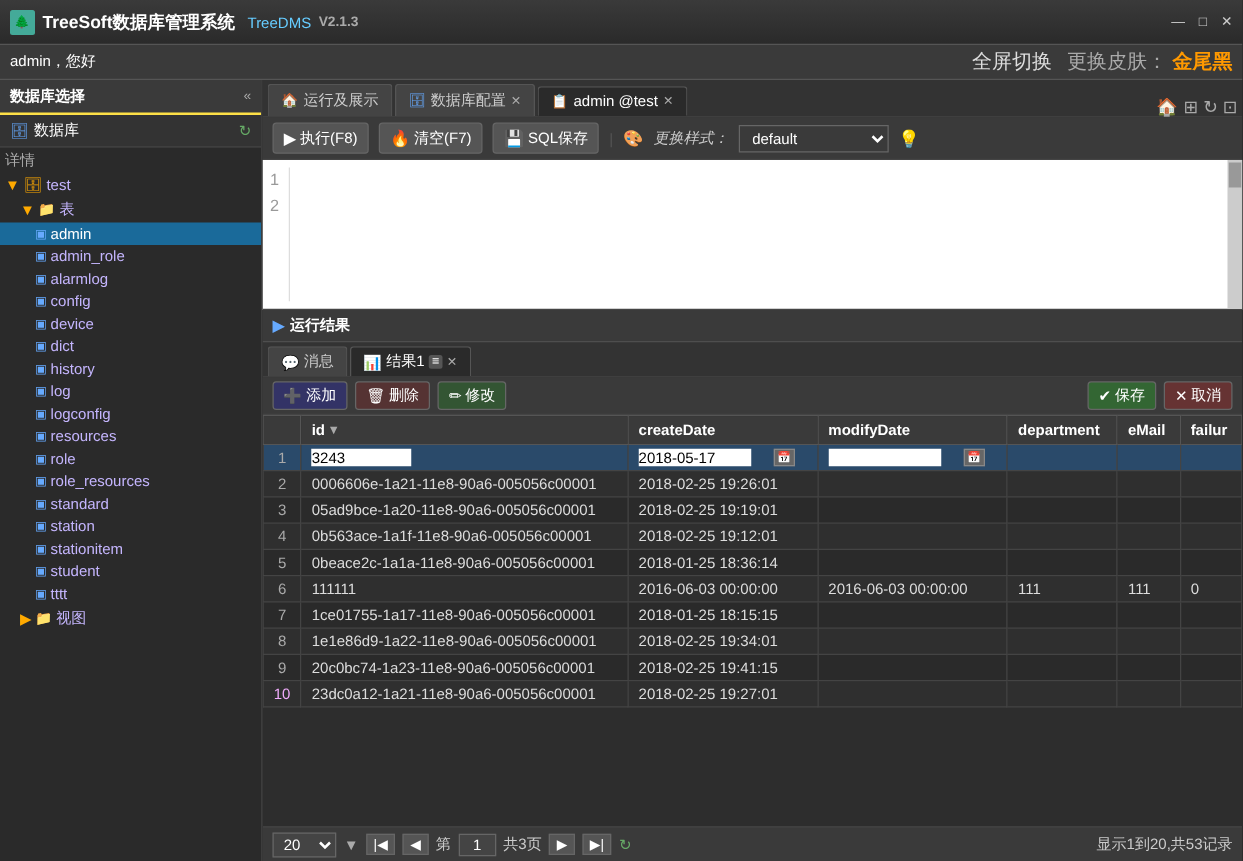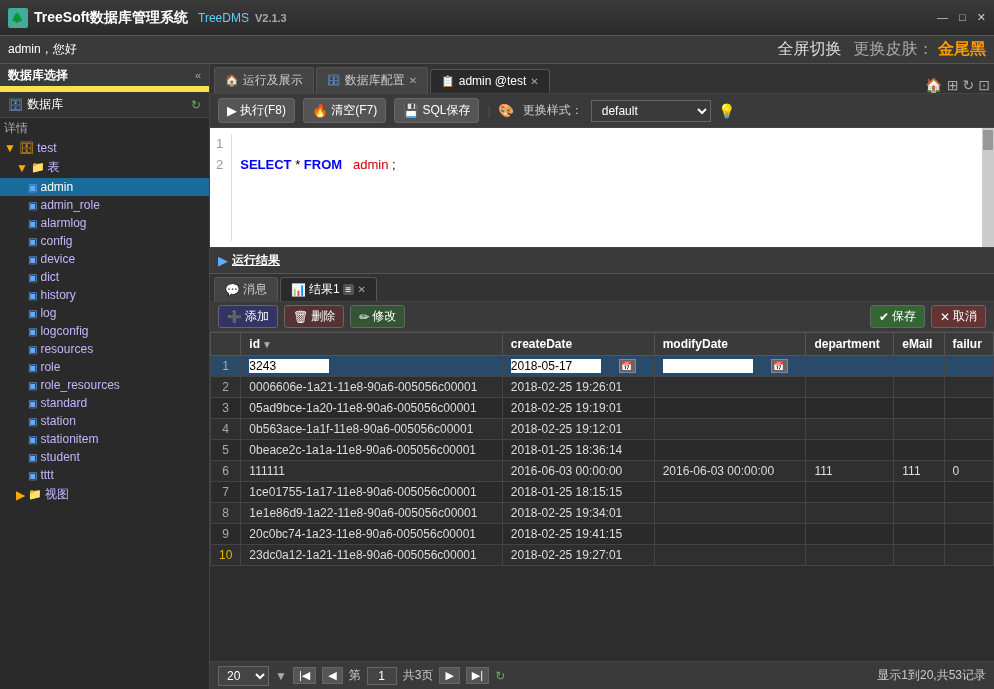--- a/index.html
+++ b/index.html
@@ -63,21 +63,21 @@
       flex-direction: column;
       overflow: hidden;
       flex-shrink: 0;
     }
     .sidebar-header {
       height: 28px;
       background: #3a3a3a;
       display: flex;
       align-items: center;
       padding: 0 8px;
-      border-bottom: 6px solid #fde047;
+      border-bottom: 2px solid #fde047;
     }
     .sidebar-title { color: #fff; font-size: 12px; font-weight: bold; }
     .sidebar-icons { margin-left: auto; display: flex; gap: 4px; }
     .sidebar-icon { color: #aaa; cursor: pointer; font-size: 11px; }
 
     .db-selector {
       padding: 4px 6px;
       border-bottom: 1px solid #444;
     }
     .db-select {
@@ -180,21 +180,21 @@
       padding: 3px 8px;
       background: #555;
       border: 1px solid #666;
       border-radius: 3px;
       color: #fff;
       cursor: pointer;
       font-size: 12px;
     }
     .tool-btn-icon { font-size: 13px; }
     .tool-sep { color: #555; }
-    .tool-label { color: #ccc; font-size: 12px; }
+    .tool-label { color: #ccc; font-size: 12px; font-style: italic; }
     .style-select {
       background: #3a3a3a;
       border: 1px solid #666;
       color: #fff;
       padding: 2px 6px;
       font-size: 12px;
       width: 120px;
     }
     .tool-hint { color: #fa0; font-size: 14px; cursor: pointer; }
 
@@ -236,21 +236,21 @@
     }
     .results-header {
       height: 26px;
       background: #3a3a3a;
       display: flex;
       align-items: center;
       padding: 0 8px;
       border-bottom: 1px solid #555;
       gap: 4px;
     }
-    .results-title { color: #fff; font-size: 12px; font-weight: bold; text-decoration: underline; }
+    .results-title { color: #fff; font-size: 12px; font-weight: bold; }
     .results-icon { color: #6af; font-size: 13px; }
 
     .results-tabs {
       height: 28px;
       background: #333;
       display: flex;
       align-items: flex-end;
       padding: 0 4px;
       border-bottom: 1px solid #444;
       gap: 2px;
@@ -572,28 +572,20 @@
       <span class="tool-hint">💡</span>
     </div>
 
     <div id="editor" style="position:relative">
       <div class="line-numbers">
         <div>1</div>
         <div>2</div>
       </div>
       <div class="editor-content">
         <div>&nbsp;</div>
-        <div>
-          <span class="kw-select">SELECT</span>
-          <span class="kw-star"> * </span>
-          <span class="kw-from">FROM</span>
-          <span>&nbsp; </span>
-          <span class="kw-table">admin</span>
-          <span> ;</span>
-        </div>
       </div>
       <div style="position:absolute;right:0;top:0;bottom:0;width:12px;background:#ccc;display:flex;flex-direction:column">
         <div style="height:20px;background:#999;margin-top:2px;margin-left:1px;margin-right:1px"></div>
       </div>
     </div>
 
     <div id="results">
       <div class="results-header">
         <span class="results-icon">▶</span>
         <span class="results-title">运行结果</span>
@@ -741,21 +733,21 @@
             <tr>
               <td style="color:#aaa;text-align:center">9</td>
               <td>20c0bc74-1a23-11e8-90a6-005056c00001</td>
               <td>2018-02-25 19:41:15</td>
               <td></td>
                 <td></td>
                 <td></td>
                 <td></td>
             </tr>
             <tr>
-              <td style="color:#eab308;text-align:center">10</td>
+              <td style="color:#f0abfc;text-align:center">10</td>
               <td>23dc0a12-1a21-11e8-90a6-005056c00001</td>
               <td>2018-02-25 19:27:01</td>
               <td></td>
                 <td></td>
                 <td></td>
                 <td></td>
             </tr>
           </tbody>
         </table>
       </div>

